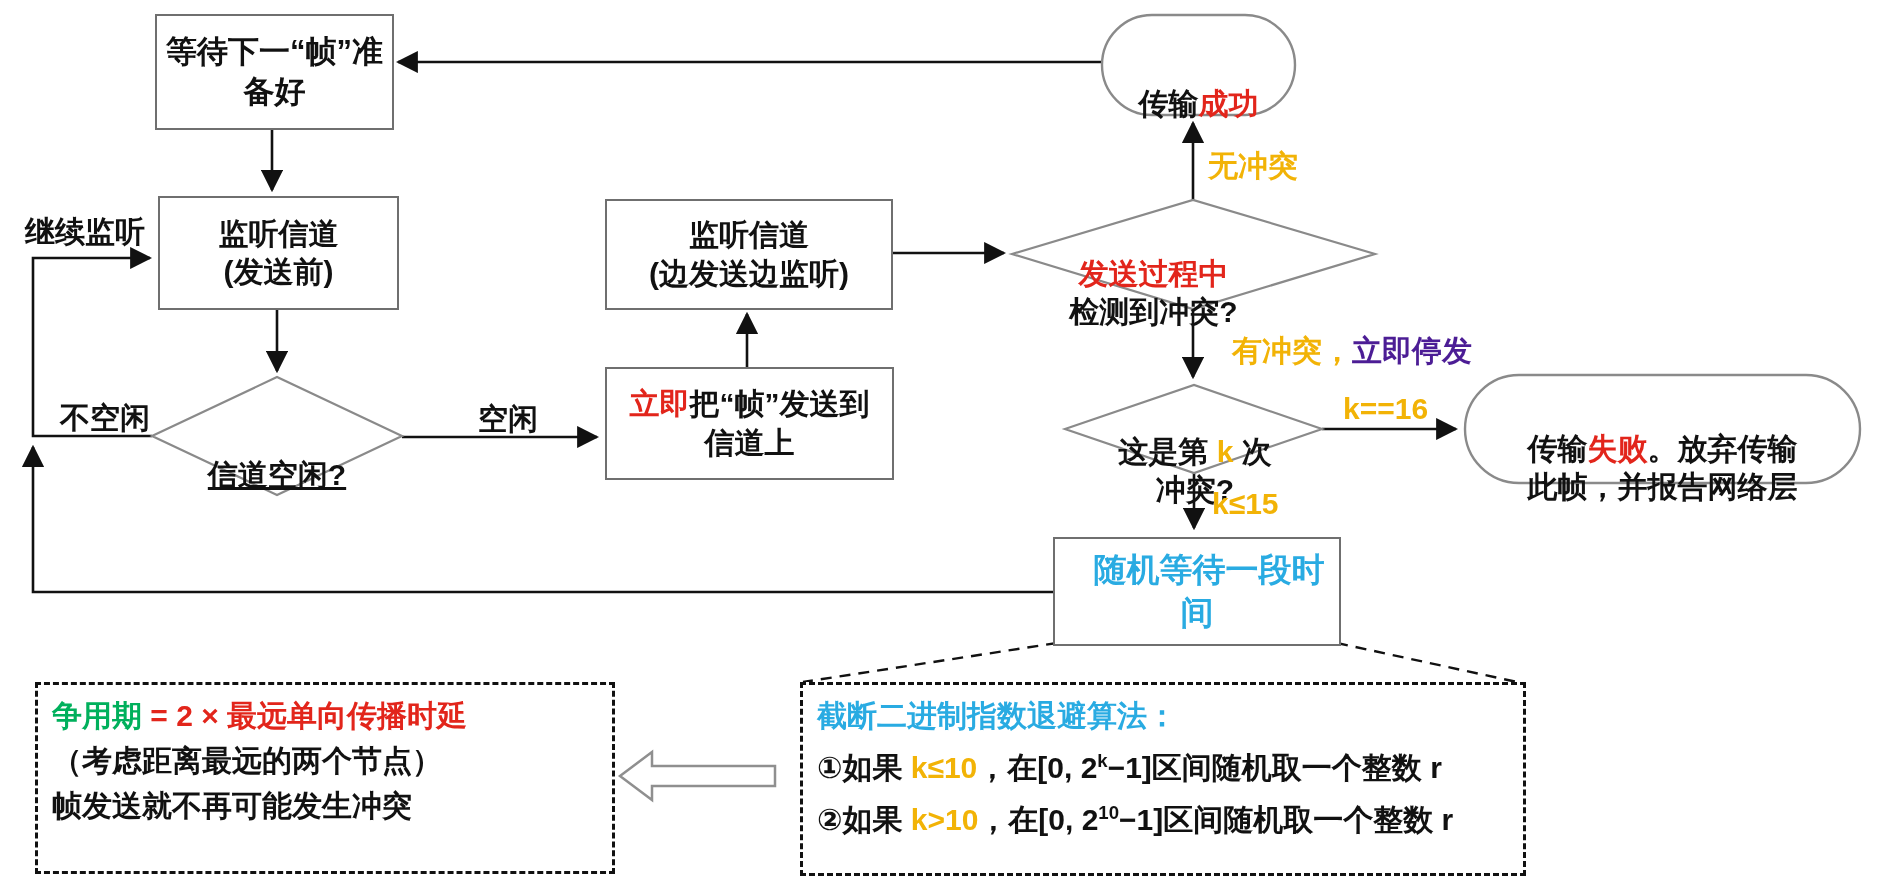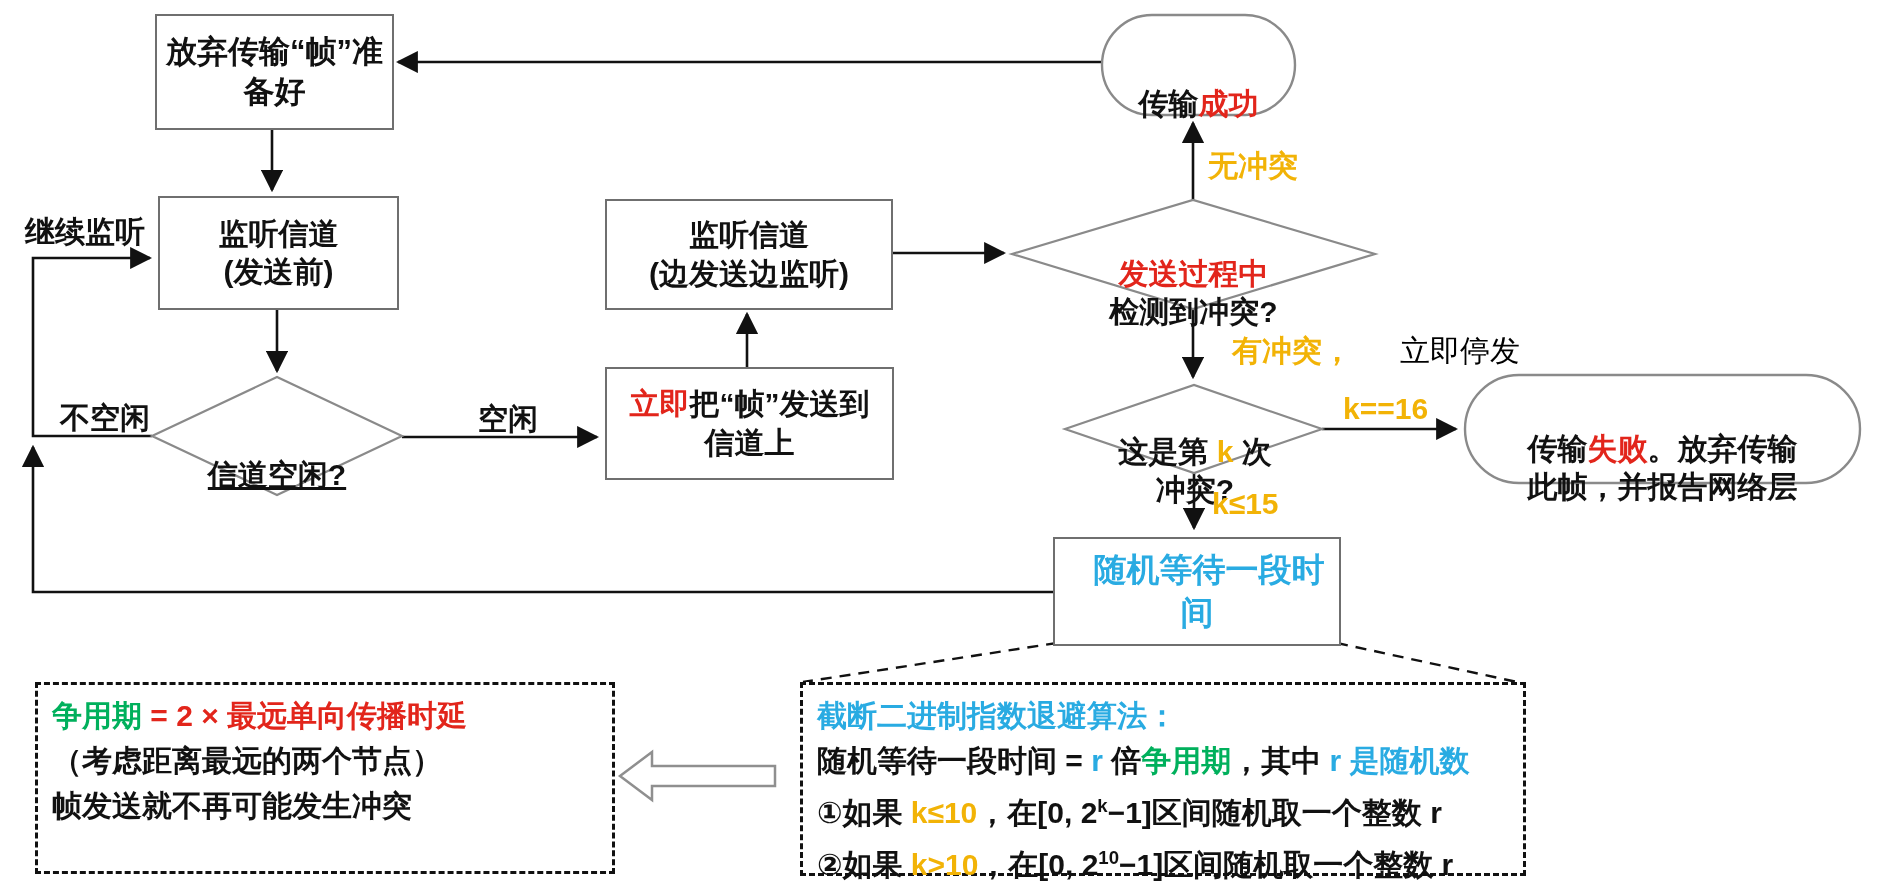--- a/index.html
+++ b/index.html
@@ -55,21 +55,21 @@
     <rect x="1102" y="15" width="193" height="100" rx="50" ry="50" fill="#fff" stroke="#8a8a8a" stroke-width="2.4"></rect>
     <rect x="1465" y="375" width="395" height="108" rx="54" ry="54" fill="#fff" stroke="#8a8a8a" stroke-width="2.4"></rect>
 
     <line x1="1057" y1="643" x2="803" y2="682" stroke="#111" stroke-width="2.4" stroke-dasharray="11 8"></line>
     <line x1="1337" y1="643" x2="1517" y2="682" stroke="#111" stroke-width="2.4" stroke-dasharray="11 8"></line>
 
     <polygon points="620,776 652,752 652,766 775,766 775,786 652,786 652,800" fill="#ffffff" stroke="#8f8f8f" stroke-width="2.5"></polygon>
   </svg>
 
   <div class="node rect-node" style="left:155px;top:14px;width:235px;height:112px;font-size:31px;">
-      <div><span>放弃传输“帧”准</span></div>
+      <div><span>等待下一“帧”准</span></div>
       <div><span>备好</span></div>
     </div>
   <div class="node rect-node" style="left:158px;top:196px;width:237px;height:110px;">
       <div><span>监听信道</span></div>
       <div><span>(发送前)</span></div>
     </div>
   <div class="node rect-node" style="left:605px;top:367px;width:285px;height:109px;">
       <div><span style="color: rgb(226, 37, 27);">立即</span><span>把“帧”发送到</span></div>
       <div><span>信道上</span></div>
     </div>
@@ -79,49 +79,48 @@
     </div>
   <div class="node rect-node" style="left:1053px;top:537px;width:284px;height:105px;">
     <div class="wait-random-text">
         <div><span style="color: rgb(41, 171, 226); font-weight: 700; margin-left: 24px;">随机等待一段时间</span></div>
       </div>
   </div>
 
   <div class="node plain" style="left:152px;top:377px;width:250px;height:118px;text-decoration:underline;">
       <div><span>信道空闲?</span></div>
     </div>
-  <div class="node plain" style="left:1012px;top:198px;width:363px;height:112px;">
+  <div class="node plain" style="left:972px;top:198px;width:363px;height:112px;">
       <div><span style="color: rgb(226, 37, 27);">发送过程中</span></div>
       <div><span>检测到冲突?</span></div>
     </div>
   <div class="node plain" style="left:1050px;top:392px;width:290px;height:80px;">
       <div><span>这是第 </span><span style="color: rgb(242, 179, 6); font-weight: 700;">k</span><span> 次</span></div>
       <div><span>冲突?</span></div>
     </div>
   <div class="node plain" style="left:1102px;top:15px;width:193px;height:100px;">
       <div><span>传输</span><span style="color: rgb(226, 37, 27);">成功</span></div>
     </div>
   <div class="node plain" style="left:1465px;top:375px;width:395px;height:108px;text-align:right;">
       <div><span>传输</span><span style="color: rgb(226, 37, 27);">失败</span><span>。放弃传输</span></div>
       <div><span>此帧，并报告网络层</span></div>
     </div>
 
   <div class="edge-label" style="left:25px;top:212px;"><span>继续监听</span></div>
   <div class="edge-label" style="left:60px;top:398px;"><span>不空闲</span></div>
   <div class="edge-label" style="left:478px;top:399px;"><span>空闲</span></div>
   <div class="edge-label" style="left:1208px;top:146px;"><span style="color: rgb(242, 179, 6); font-weight: 700;">无冲突</span></div>
-  <div class="edge-label" style="left:1232px;top:331px;"><span style="color: rgb(242, 179, 6); font-weight: 700;">有冲突，</span><span style="color: #000000; font-weight: 400; margin-left: 48px;">立即停发</span></div>
+  <div class="edge-label" style="left:1232px;top:331px;"><span style="color: rgb(242, 179, 6); font-weight: 700;">有冲突，</span><span style="color: #4c1d95; font-weight: 700;">立即停发</span></div>
   <div class="edge-label" style="left:1343px;top:392px;"><span style="color: rgb(242, 179, 6); font-weight: 700;">k==16</span></div>
   <div class="edge-label" style="left:1212px;top:487px;"><span style="color: rgb(242, 179, 6); font-weight: 700;">k≤15</span></div>
 
   <div class="note-box" style="left:35px;top:682px;width:548px;height:172px;">
       <div><span style="color: rgb(0, 176, 92); font-weight: 700;">争用期</span><span style="color: rgb(226, 37, 27);"> = 2 × 最远单向传播时延</span></div>
       <div><span>（考虑距离最远的两个节点）</span></div>
       <div><span>帧发送就不再可能发生冲突</span></div>
     </div>
   <div class="note-box" style="left:800px;top:682px;width:694px;height:174px;">
       <div><span style="color: rgb(41, 171, 226); font-weight: 700;">截断二进制指数退避算法：</span></div>
-      <div><span>随机等待一段时间 = </span><span style="color: rgb(41, 171, 226); font-weight: 700;">r</span><span> 倍</span><span style="color: rgb(0, 176, 92); font-weight: 700;">争用期</span><span>，其中 </span><span style="color: rgb(41, 171, 226); font-weight: 700;">r 是随机数</span></div>
       <div><span>①如果 </span><span style="color: rgb(242, 179, 6); font-weight: 700;">k≤10</span><span>，在[0, 2</span><sup>k</sup><span>−1]区间随机取一个整数 r</span></div>
       <div><span>②如果 </span><span style="color: rgb(242, 179, 6); font-weight: 700;">k&gt;10</span><span>，在[0, 2</span><sup>10</sup><span>−1]区间随机取一个整数 r</span></div>
     </div>
 
 </div>
 
 </body></html>

